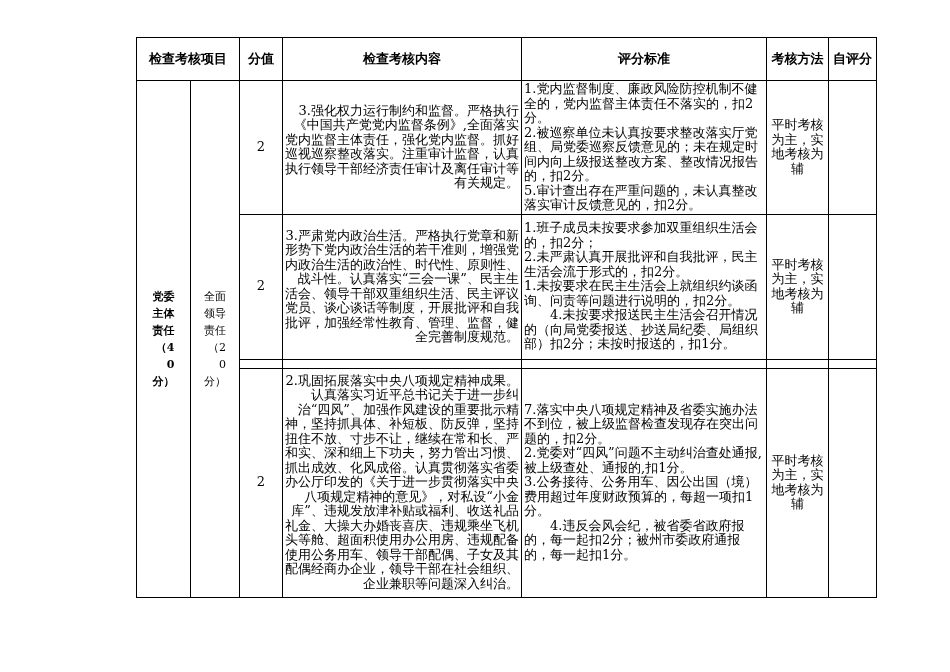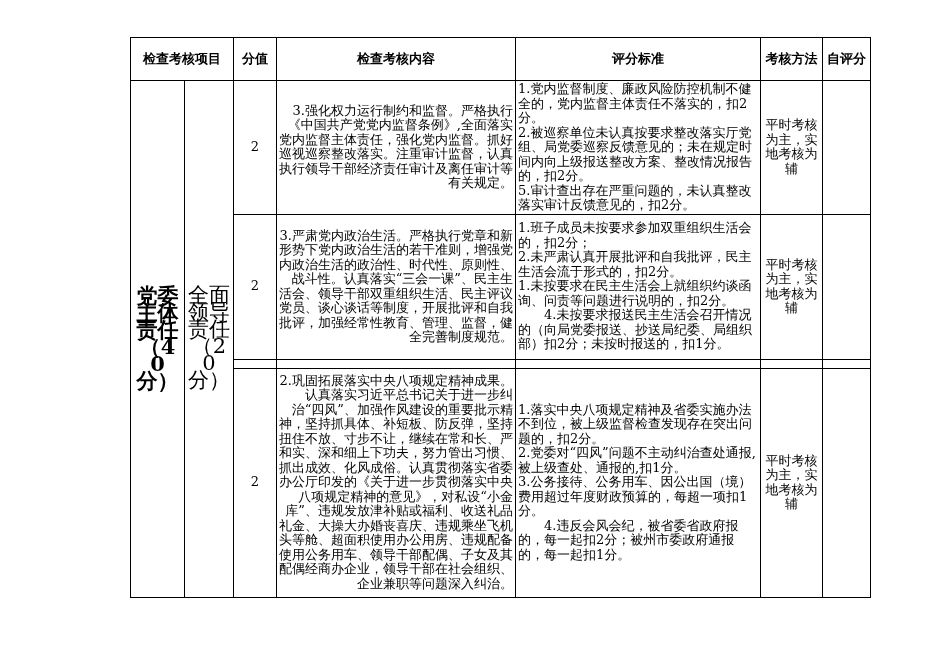--- a/index.html
+++ b/index.html
@@ -6,21 +6,21 @@
   .page{
     position:relative;
     width:950px;height:672px;
     background:#ffffff;
     font-family:"DejaVu Serif","Liberation Serif",serif;
     color:#000;
     overflow:hidden;
   }
   table.assessment{
     position:absolute;
-    left:130px;top:37px;
+    left:136px;top:37px;
     width:740px;
     border-collapse:collapse;
     table-layout:fixed;
     font-size:13px;
     line-height:14.5px;
   }
   table.assessment td, table.assessment th{
     border:1px solid #000;
     padding:1px 2px;
     vertical-align:middle;
@@ -29,21 +29,21 @@
   }
   th{font-weight:bold;font-size:13px;text-align:center;padding:2px;}
   col.c-cat1{width:54px;}
   col.c-cat2{width:49px;}
   col.c-score{width:43px;}
   col.c-content{width:239px;}
   col.c-criteria{width:245px;}
   col.c-method{width:62px;}
   col.c-self{width:48px;}
   .cat-cell{text-align:center;}
-  .cat-text{display:inline-block;width:2em;text-align:center;font-size:21px;line-height:17px;}
+  .cat-text{display:inline-block;width:2em;text-align:right;font-size:11px;line-height:17px;}
   .cat-bold{font-weight:bold;}
   .score-cell{text-align:center;}
   .content-cell{text-align:right;}
   .criteria-cell{text-align:left;margin-top:27px;}
   .method-cell{text-align:center;padding:1px 3px;margin-top:40px;}
   .self-cell{background:#fff;}
   .gap-row td{height:6px;padding:0;border-top:1px solid #000;border-bottom:1px solid #000;}
   .r1 .sized{height:127px;}
   .r2 .sized{height:142px;}
   .r3 .sized{height:226px;}
@@ -111,21 +111,21 @@
       <td></td>
       <td></td>
       <td></td>
       <td></td>
     </tr>
 
     <tr class="r3">
       <td class="score-cell sized">2</td>
       <td class="content-cell">2.巩固拓展落实中央八项规定精神成果。认真落实习近平总书记关于进一步纠治“四风”、加强作风建设的重要批示精神，坚持抓具体、补短板、防反弹，坚持扭住不放、寸步不让，继续在常和长、严和实、深和细上下功夫，努力管出习惯、抓出成效、化风成俗。认真贯彻落实省委办公厅印发的《关于进一步贯彻落实中央八项规定精神的意见》，对私设“小金库”、违规发放津补贴或福利、收送礼品礼金、大操大办婚丧喜庆、违规乘坐飞机头等舱、超面积使用办公用房、违规配备使用公务用车、领导干部配偶、子女及其配偶经商办企业，领导干部在社会组织、企业兼职等问题深入纠治。</td>
       <td class="criteria-cell">
-        <div class="criteria-item">1.落实中央八项规定精神及省委实施办法不到位，被上级监督检查发现存在突出问题的，扣2分。</div>
+        <div class="criteria-item">7.落实中央八项规定精神及省委实施办法不到位，被上级监督检查发现存在突出问题的，扣2分。</div>
         <div class="criteria-item">2.党委对“四风”问题不主动纠治查处通报,被上级查处、通报的,扣1分。</div>
         <div class="criteria-item">3.公务接待、公务用车、因公出国（境）费用超过年度财政预算的，每超一项扣1分。</div>
         <div class="criteria-item">　　4.违反会风会纪，被省委省政府报的，每一起扣2分；被州市委政府通报的，每一起扣1分。</div>
       </td>
       <td class="method-cell">平时考核为主，实地考核为辅</td>
       <td class="self-cell"></td>
     </tr>
   </tbody>
     </table>
 </div>

